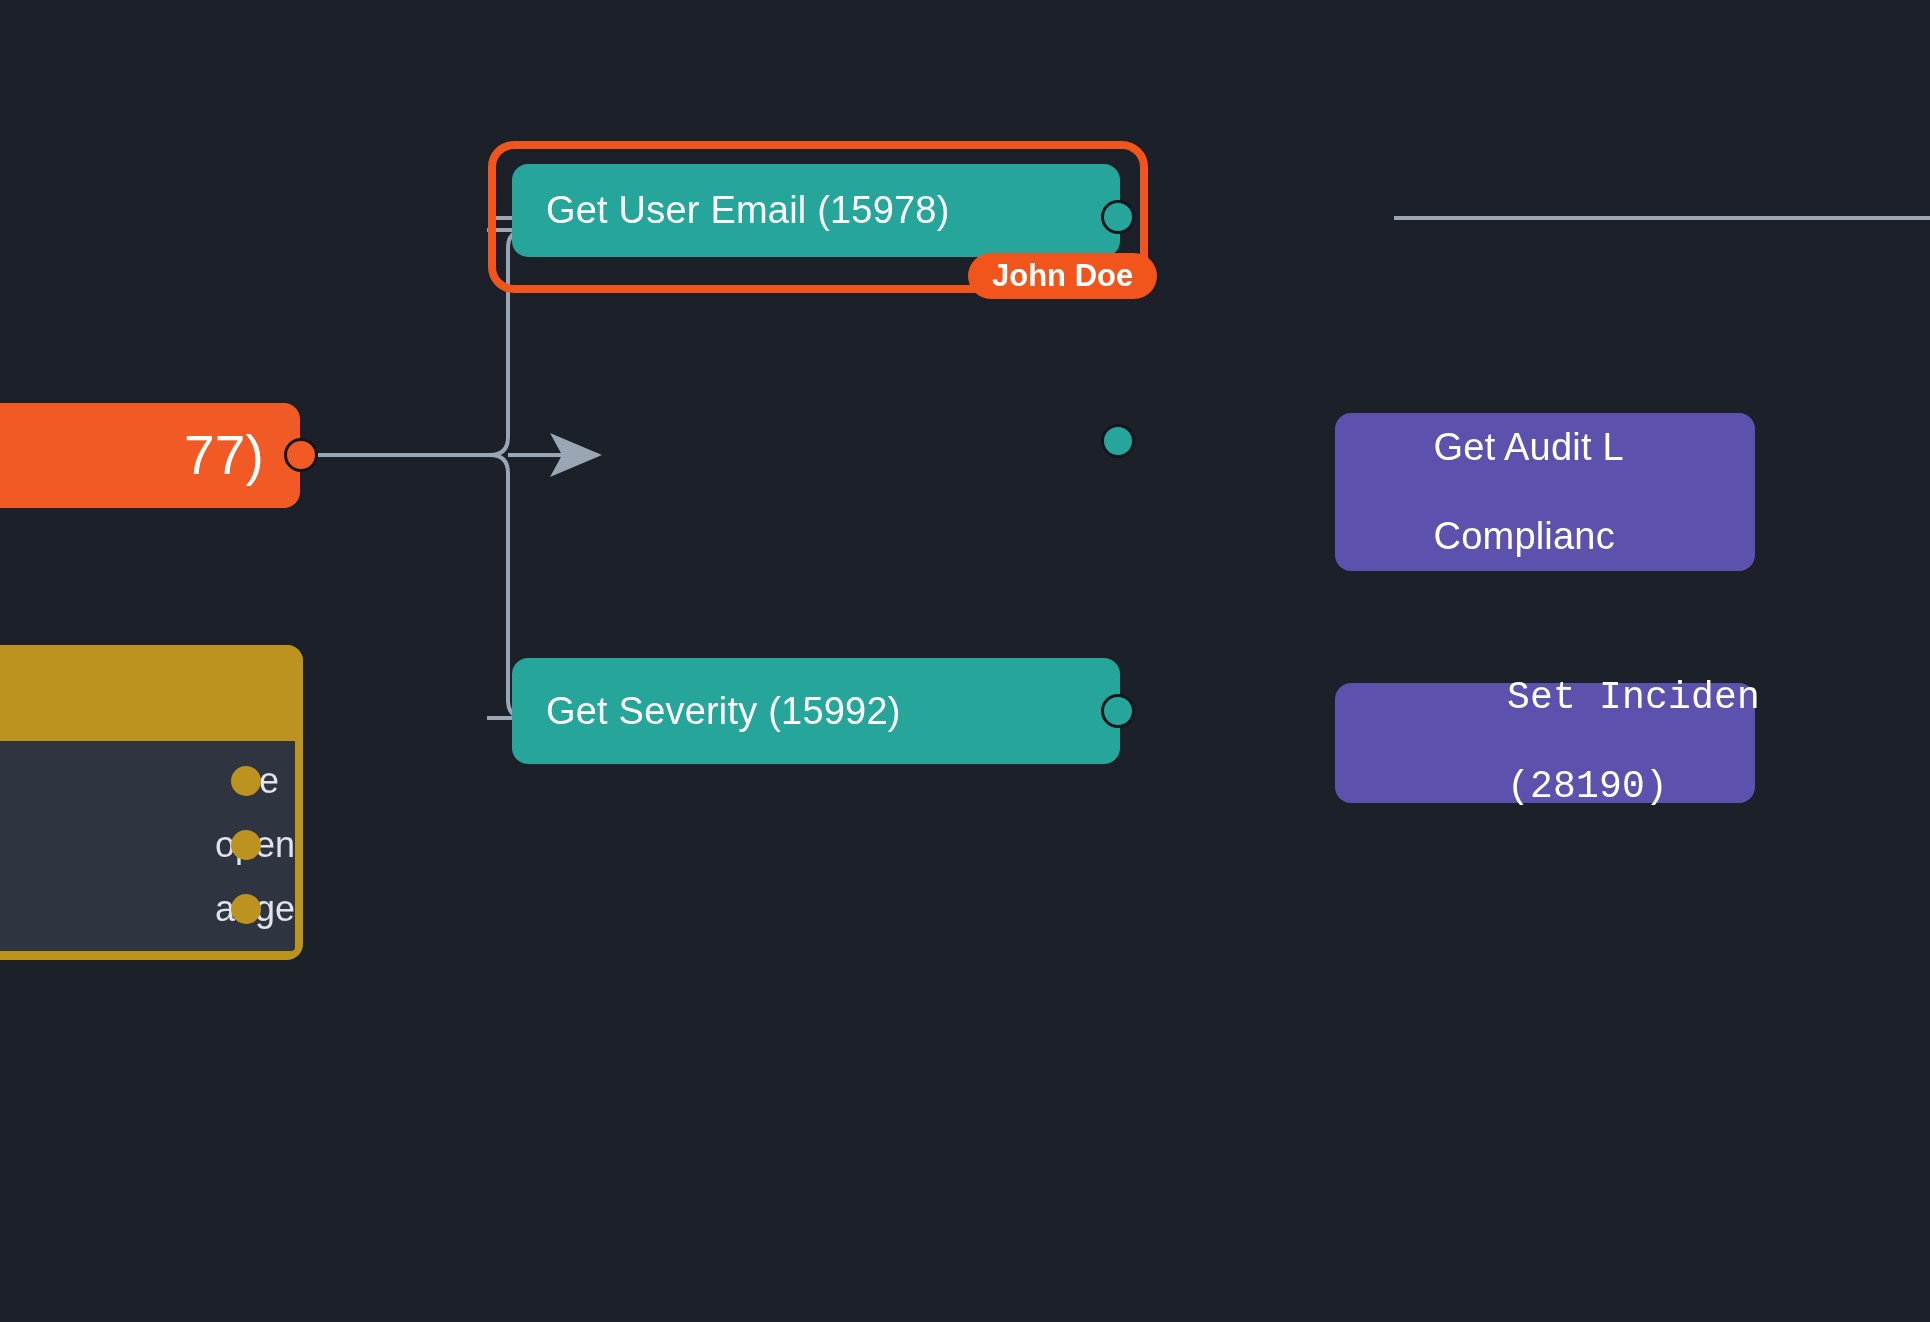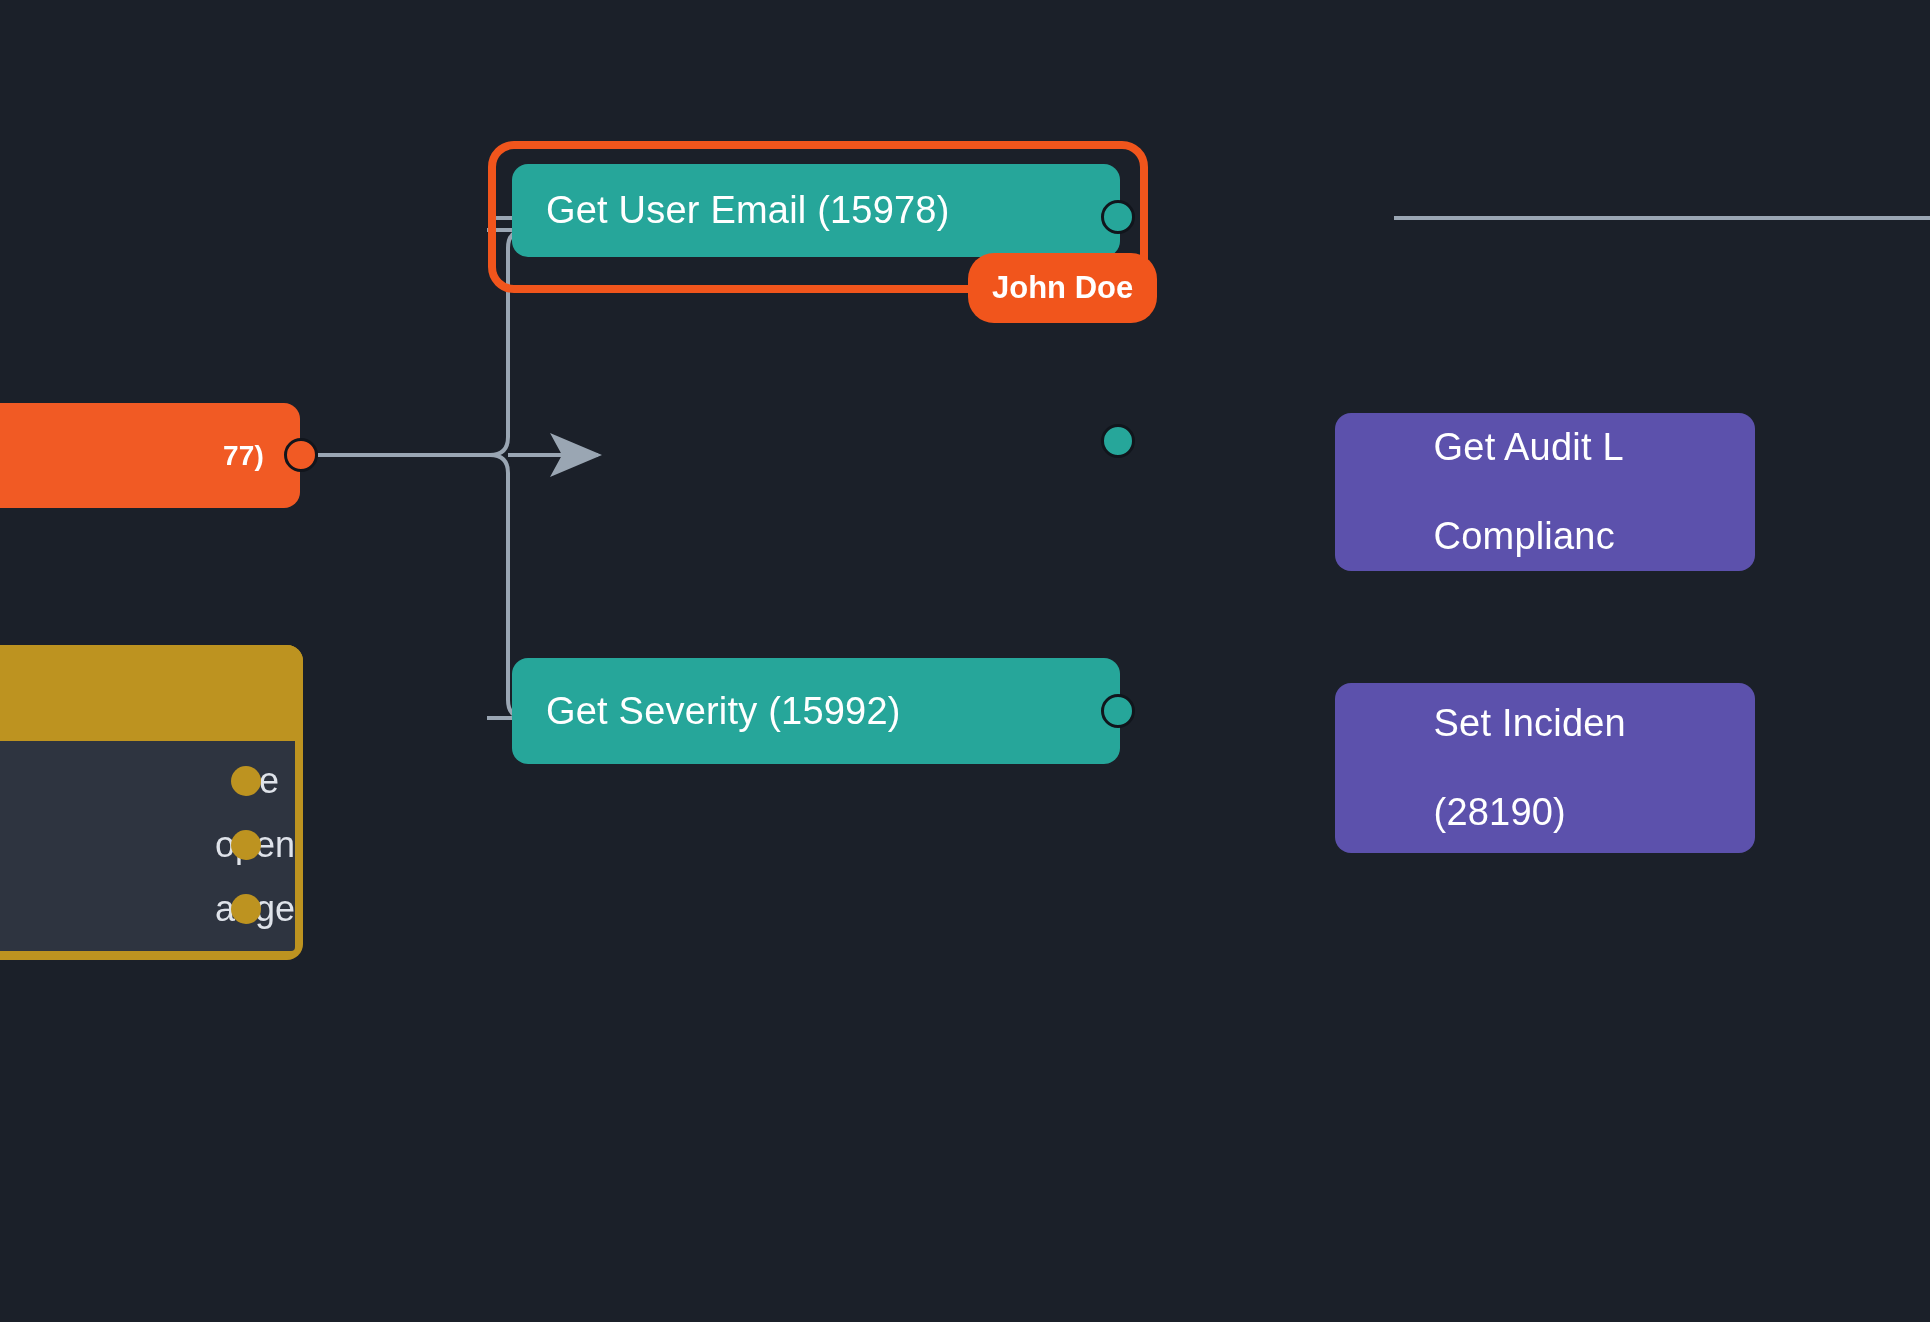--- a/index.html
+++ b/index.html
@@ -83,21 +83,21 @@
   .badge {
     position: absolute;
     background: #f1551c;
     color: #ffffff;
     border-radius: 26px;
     font-size: 31px;
     font-weight: bold;
     display: flex;
     align-items: center;
     justify-content: center;
-    padding: 12px 24px;
+    padding: 0 24px;
     white-space: nowrap;
   }
 
   
   .node-gold {
     position: absolute;
     background: #bd9320;
     border-radius: 16px;
     box-sizing: border-box;
     overflow: hidden;
@@ -160,21 +160,21 @@
     <path d="M508,718 L598,718" fill="none" stroke="#9aa6b3" stroke-width="4" marker-end="url(#arrow)"></path>
 
     <path d="M1394,218 L1930,218" fill="none" stroke="#9aa6b3" stroke-width="4"></path>
 
     <path d="M1394,440 L1518,440 L1518,452 L1624,452" fill="none" stroke="#9aa6b3" stroke-width="4" marker-end="url(#arrow)"></path>
 
     <path d="M1394,710 L1518,710 L1518,722 L1624,722" fill="none" stroke="#9aa6b3" stroke-width="4" marker-end="url(#arrow)"></path>
   </svg>
 
   <div class="node node-orange" style="left:-220px; top:403px; width:520px; height:105px;">
-    <span class="node-label" style="margin-left:auto; padding-right:36px; font-size:28px;font-weight:bold;">77)</span>
+    <span class="node-label" style="margin-left:auto; padding-right:36px; font-size:55px;">77)</span>
   </div>
   <span class="port port-orange" style="left:284px; top:438px;"></span>
 
   <div class="node-gold" style="left:-230px; top:645px; width:533px; height:315px;">
     <div class="gold-header"></div>
     <div class="gold-body">
       <div class="gold-row">
         <span class="gold-row-label" style="margin-left:auto; padding-right:16px;">se</span>
         <span class="gold-dot"></span>
       </div>
@@ -204,20 +204,20 @@
   </div>
   <span class="port port-teal" style="left:1101px; top:694px;"></span>
 
   <div class="node node-purple" style="left:1335px; top:365px; width:420px; height:158px; align-items:center;">
     <span class="node-label" style="display:block;">
       <span>Get Audit L</span><br>
       <span>Complianc</span>
     </span>
   </div>
 
-  <div class="node node-purple" style="left:1335px; top:635px; width:420px; height:170px; align-items:center;">
+  <div class="node node-purple" style="left:1335px; top:635px; width:420px; height:120px; align-items:center;font-family:Liberation Mono, monospace;">
     <span class="node-label" style="display:block;">
       <span>Set Inciden</span><br>
       <span>(28190)</span>
     </span>
   </div>
 
 </div>
 
 </body></html>

